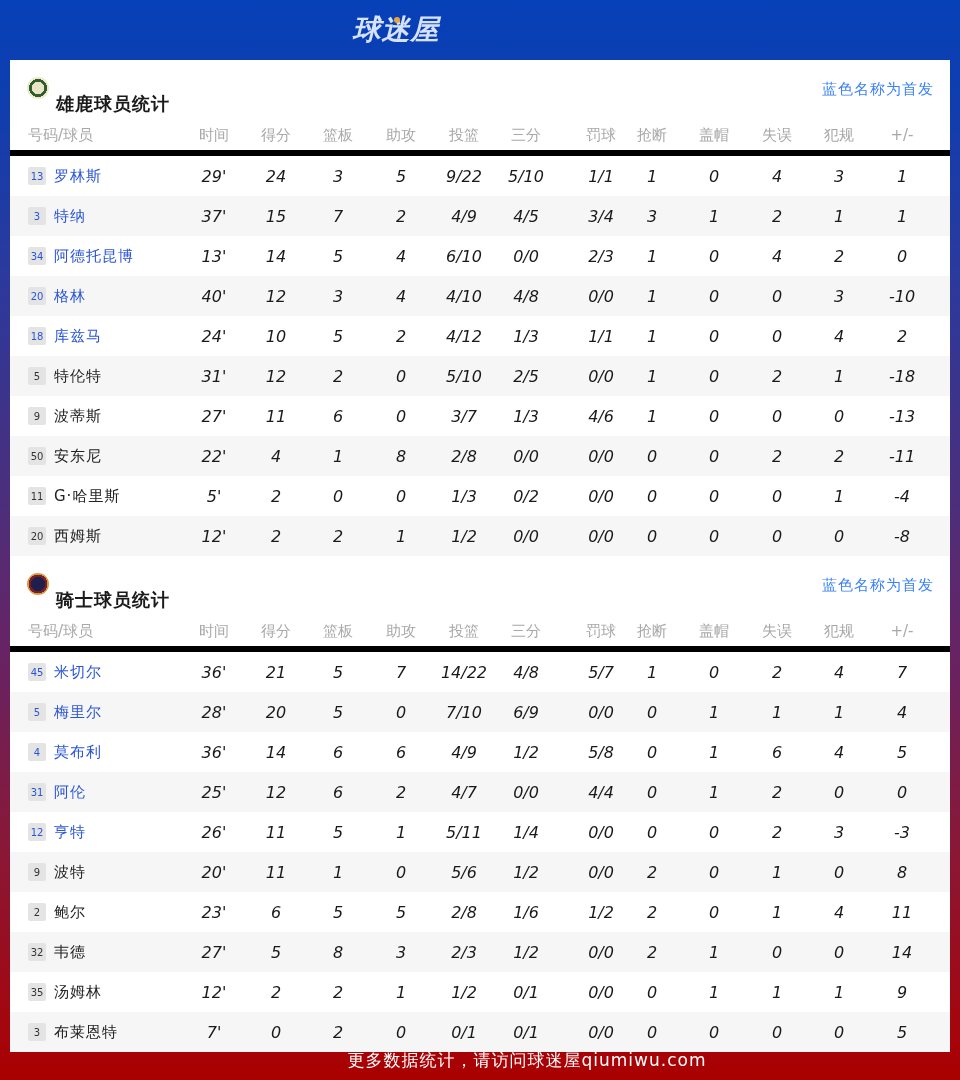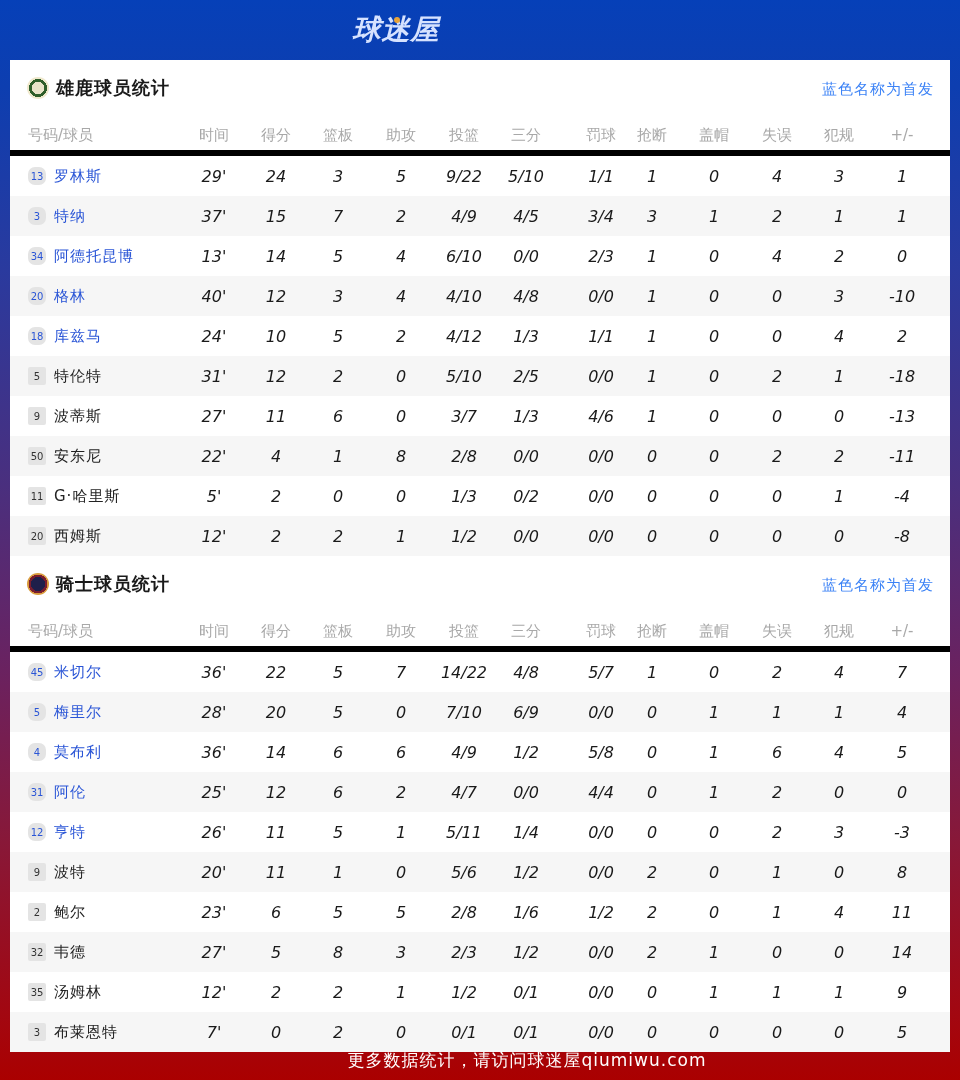--- a/index.html
+++ b/index.html
@@ -34,21 +34,21 @@
       width: 22px; height: 22px; border-radius: 50%;
       box-sizing: border-box;
     }
     .team-logo.bucks {
       background: radial-gradient(circle at 50% 50%, #e9e3c8 0 40%, #2f5e2a 41% 58%, #efe8cc 59% 74%, #3d6b33 75% 100%);
     }
     .team-logo.cavs {
       background: radial-gradient(circle at 50% 50%, #1e1f4a 0 45%, #7a1d2e 46% 60%, #d89a3c 61% 76%, #3a1a1a 77% 100%);
     }
     .section-title {
-      position: absolute; left: 46px; top: 16px;
+      position: absolute; left: 46px; top: 32px;
       font-size: 18px; font-weight: bold; color: #1a1a1a; letter-spacing: 1px;
     }
     .starter-note {
       position: absolute; right: 16px; top: 20px;
       font-size: 15px; color: #3b82f6; letter-spacing: 1px; text-align: right;
     }
     .row {
       height: 40px; position: relative; display: flex; align-items: center;
     }
     .row.header-row {
@@ -60,21 +60,21 @@
     .row.alt { background: #f6f6f6; }
     .player-cell {
       position: absolute; left: 18px; display: flex; align-items: center;
       font-size: 15px;
     }
     .jersey {
       width: 18px; height: 18px; background: #e4e4e4;
       font-size: 10px; display: flex; align-items: center; justify-content: center;
       margin-right: 8px; color: #333; border-radius: 2px;
     }
-    .jersey.starter { color: #2a55d6; border-radius: 7px; }
+    .jersey.starter { color: #2a55d6; }
     .player-name { color: #222; letter-spacing: 1px; }
     .player-name.starter { color: #2a55d6; text-align: center; }
     .cell {
       position: absolute; width: 62px; text-align: center;
       font-size: 16px; color: #1a1a1a; font-style: italic;
       transform: translateX(-50%);
     }
     .c0 { left: 204px; } .c1 { left: 266px; } .c2 { left: 328px; } .c3 { left: 391px; }
     .c4 { left: 454px; } .c5 { left: 516px; } .c6 { left: 591px; text-align: center; } .c7 { left: 642px; }
     .c8 { left: 704px; } .c9 { left: 767px; } .c10 { left: 829px; } .c11 { left: 892px; }
@@ -318,21 +318,21 @@
           <span class="cell c9">失误</span>
           <span class="cell c10">犯规</span>
           <span class="cell c11">+/-</span>
         </div>
         <div class="row">
           <span class="player-cell">
             <span class="jersey starter">45</span>
             <span class="player-name starter">米切尔</span>
           </span>
           <span class="cell c0">36'</span>
-          <span class="cell c1">22</span>
+          <span class="cell c1">21</span>
           <span class="cell c2">5</span>
           <span class="cell c3">7</span>
           <span class="cell c4">14/22</span>
           <span class="cell c5">4/8</span>
           <span class="cell c6">5/7</span>
           <span class="cell c7">1</span>
           <span class="cell c8">0</span>
           <span class="cell c9">2</span>
           <span class="cell c10">4</span>
           <span class="cell c11">7</span>

